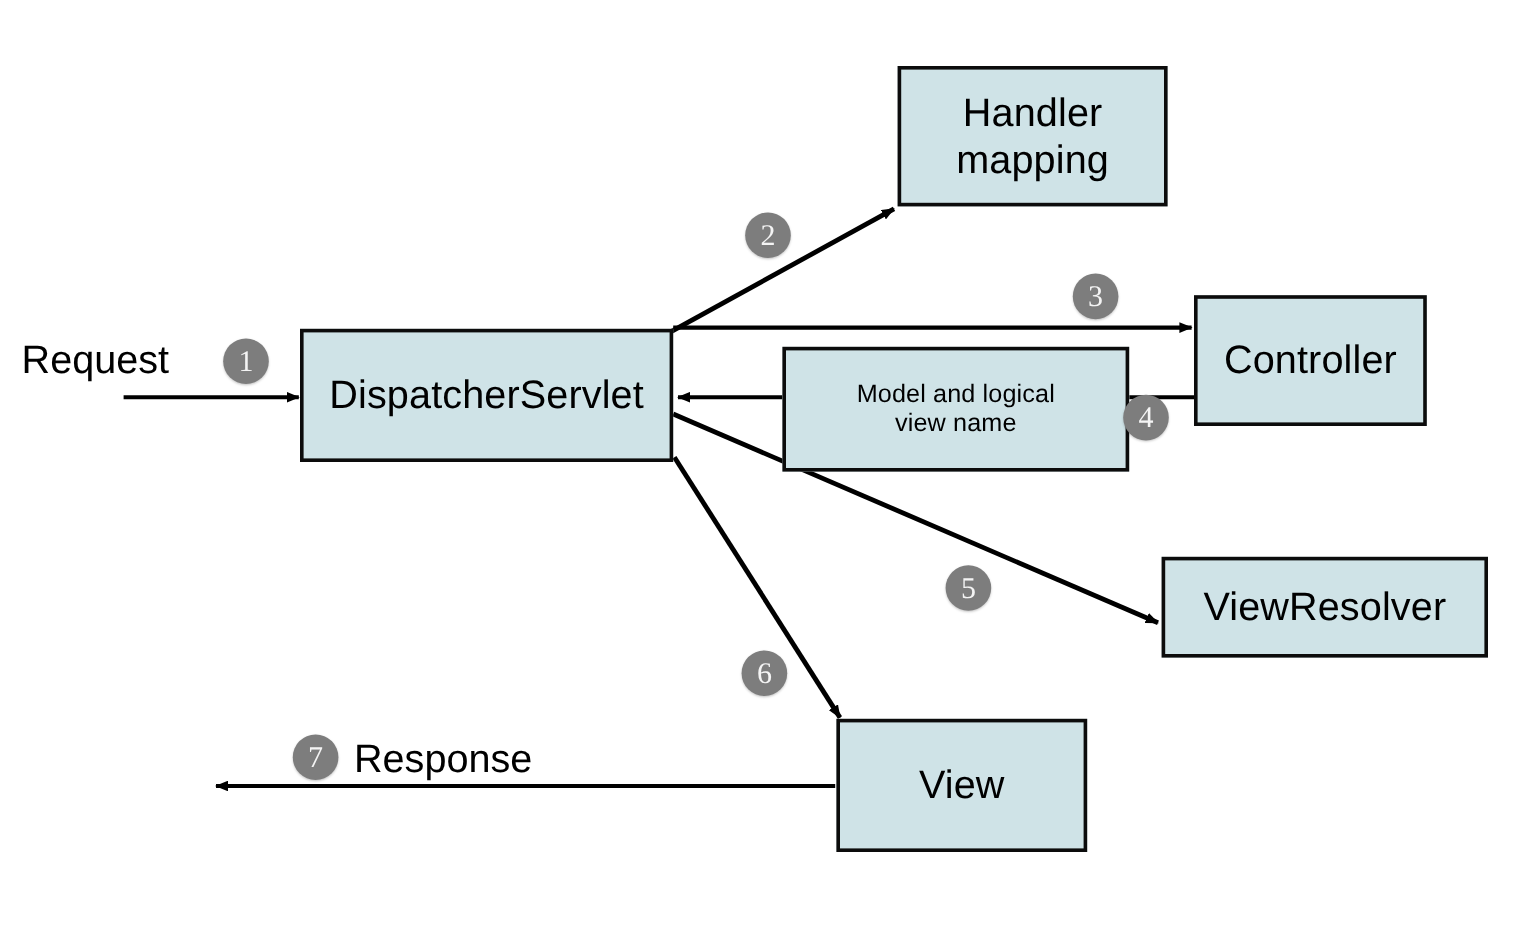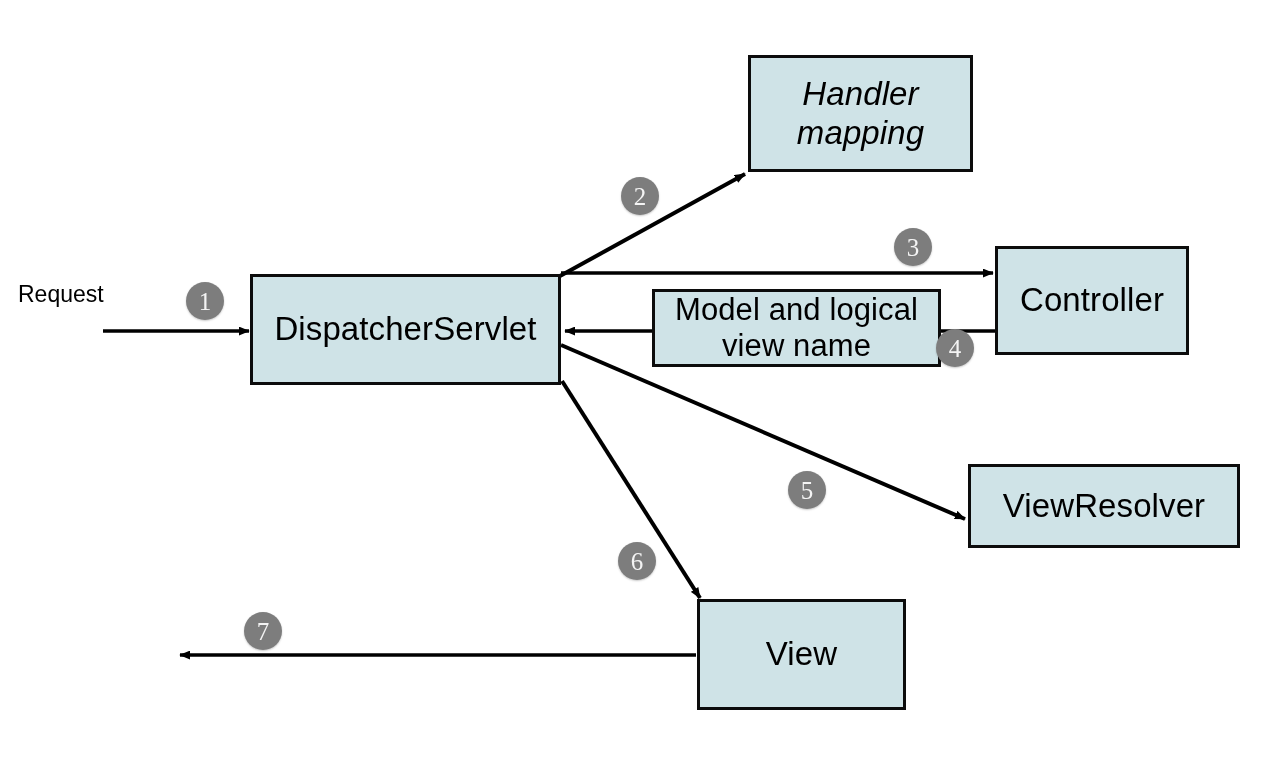--- a/index.html
+++ b/index.html
@@ -57,21 +57,21 @@
     align-items: center;
     justify-content: center;
     font-size: 25px;
     line-height: 1;
     font-family: "Liberation Serif", serif;
     z-index: 6;
     box-shadow: 0 1px 2px rgba(0,0,0,0.22);
   }
   .flow-text {
     position: absolute;
-    font-size: 23px;
+    font-size: 33px;
     line-height: 1;
     color: #000000;
     white-space: nowrap;
     z-index: 5;
   }
 </style>
 </head>
 <body>
 
 <div id="diagram-root">
@@ -106,47 +106,48 @@
 
     <g>
       <line x1="562" y1="381" x2="700" y2="598" stroke="#000000" stroke-width="4" marker-end="url(#arrowhead)"></line>
     </g>
 
     <g>
       <line x1="696" y1="655" x2="180" y2="655" stroke="#000000" stroke-width="3.4" marker-end="url(#arrowhead)"></line>
     </g>
   </svg>
 
-  <div class="node-box" style="left:748px; top:55px; width:225px; height:117px;font-style:italic;">
+  <div class="node-box" style="left:748px; top:55px; width:225px; height:117px;">
     <span class="node-label">Handler
 mapping</span>
   </div>
 
   <div class="node-box" style="left:250px; top:274px; width:311px; height:111px;">
     <span class="node-label">DispatcherServlet</span>
   </div>
 
-  <div class="node-box" style="left:652px; top:289px; width:289px; height:78px; font-size:31px;">
+  <div class="node-box" style="left:652px; top:289px; width:289px; height:104px; font-size:21px;">
     <span class="node-label">Model and logical
 view name</span>
   </div>
 
   <div class="node-box" style="left:995px; top:246px; width:194px; height:109px;">
     <span class="node-label">Controller</span>
   </div>
 
   <div class="node-box" style="left:968px; top:464px; width:272px; height:84px;">
     <span class="node-label">ViewResolver</span>
   </div>
 
   <div class="node-box" style="left:697px; top:599px; width:209px; height:111px;">
     <span class="node-label">View</span>
   </div>
 
   <div class="flow-text" style="left:18px; top:283px;">Request</div>
+  <div class="flow-text" style="left:295px; top:615px;">Response</div>
 
   <div class="step-badge" style="left:186px; top:282px;">1</div>
   <div class="step-badge" style="left:621px; top:177px;">2</div>
   <div class="step-badge" style="left:894px; top:228px;">3</div>
   <div class="step-badge" style="left:936px; top:329px;">4</div>
   <div class="step-badge" style="left:788px; top:471px;">5</div>
   <div class="step-badge" style="left:618px; top:542px;">6</div>
   <div class="step-badge" style="left:244px; top:612px;">7</div>
 
 </div>

